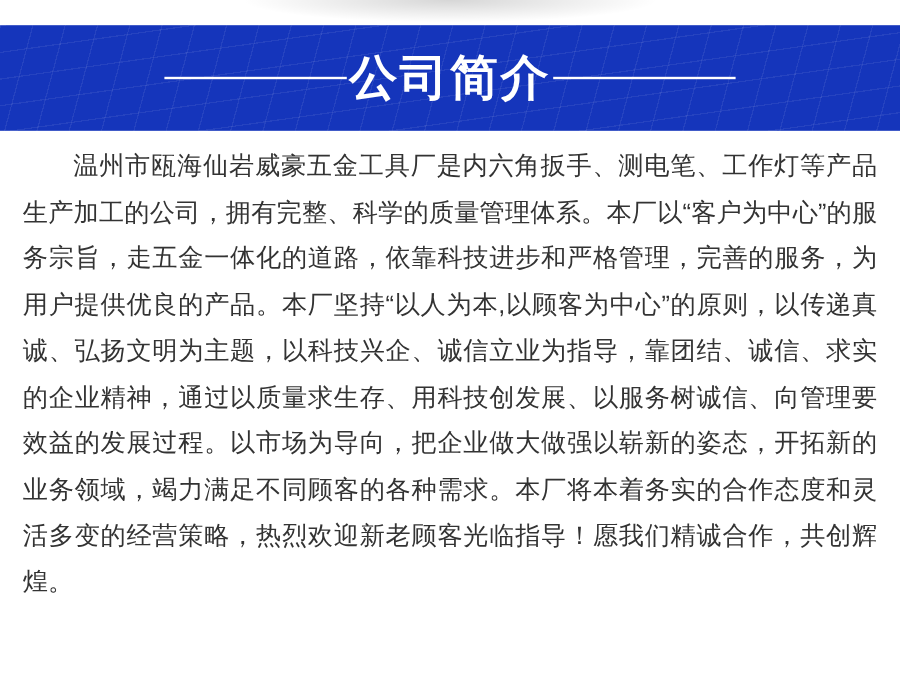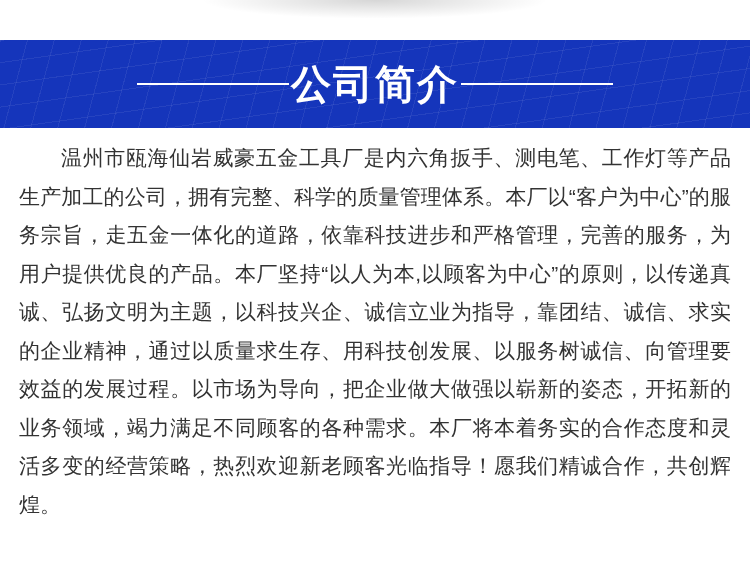--- a/index.html
+++ b/index.html
@@ -19,21 +19,21 @@
     top: 0; left: 0;
     width: 750px;
     height: 30px;
     background: radial-gradient(ellipse 240px 26px at 50% 0%,
                 rgba(0,0,0,0.16), rgba(0,0,0,0.0) 72%);
     pointer-events: none;
   }
   
   .banner {
     position: relative;
-    margin-top: 40px;
+    margin-top: 21px;
     height: 88px;
     width: 750px;
     background-color: var(--banner-bg, #1535bb);
     background-image:
       repeating-linear-gradient(105deg, var(--grid-line, rgba(255,255,255,0.07)) 0 1px, transparent 1px 26px),
       repeating-linear-gradient(172deg, var(--grid-line, rgba(255,255,255,0.07)) 0 1px, transparent 1px 22px);
     display: flex;
     align-items: center;
     justify-content: center;
     gap: 2px;

